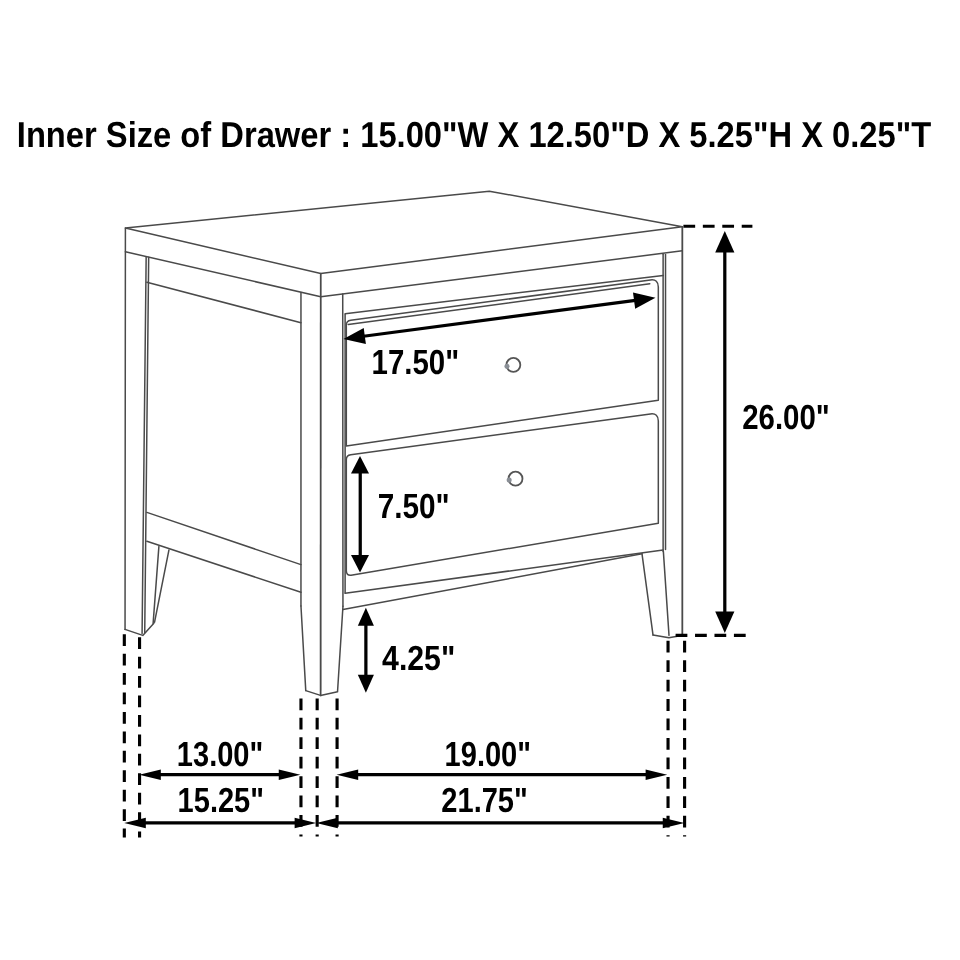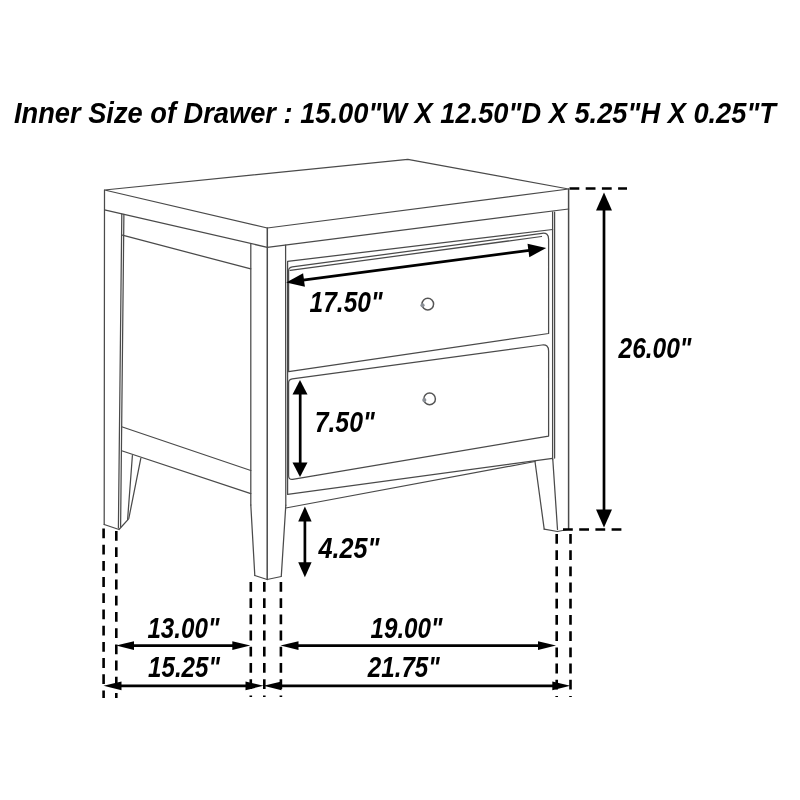--- a/index.html
+++ b/index.html
@@ -1,16 +1,16 @@
 <!DOCTYPE html>
 <html><head>
 <meta charset="utf-8">
 <style>
 html,body{margin:0;padding:0;background:#fff;}
-#wrap{width:744px;height:800px;position:relative;font-style:italic;}
+#wrap{width:744px;height:800px;position:relative;}
 text{font-family:"Liberation Sans",sans-serif;font-weight:bold;fill:#000;}
 .f{stroke:#4a4a4a;stroke-width:1.25;fill:none;stroke-linecap:round;stroke-linejoin:round;}
 .d{stroke:#000;stroke-width:2.7;fill:none;}
 .dash{stroke:#000;stroke-width:2.6;fill:none;stroke-dasharray:9.8 6.4;}
 .ah{fill:#000;stroke:none;}
 </style>
 </head>
 <body>
 <div id="wrap">
 <svg width="800" height="800" viewBox="0 0 800 800">

